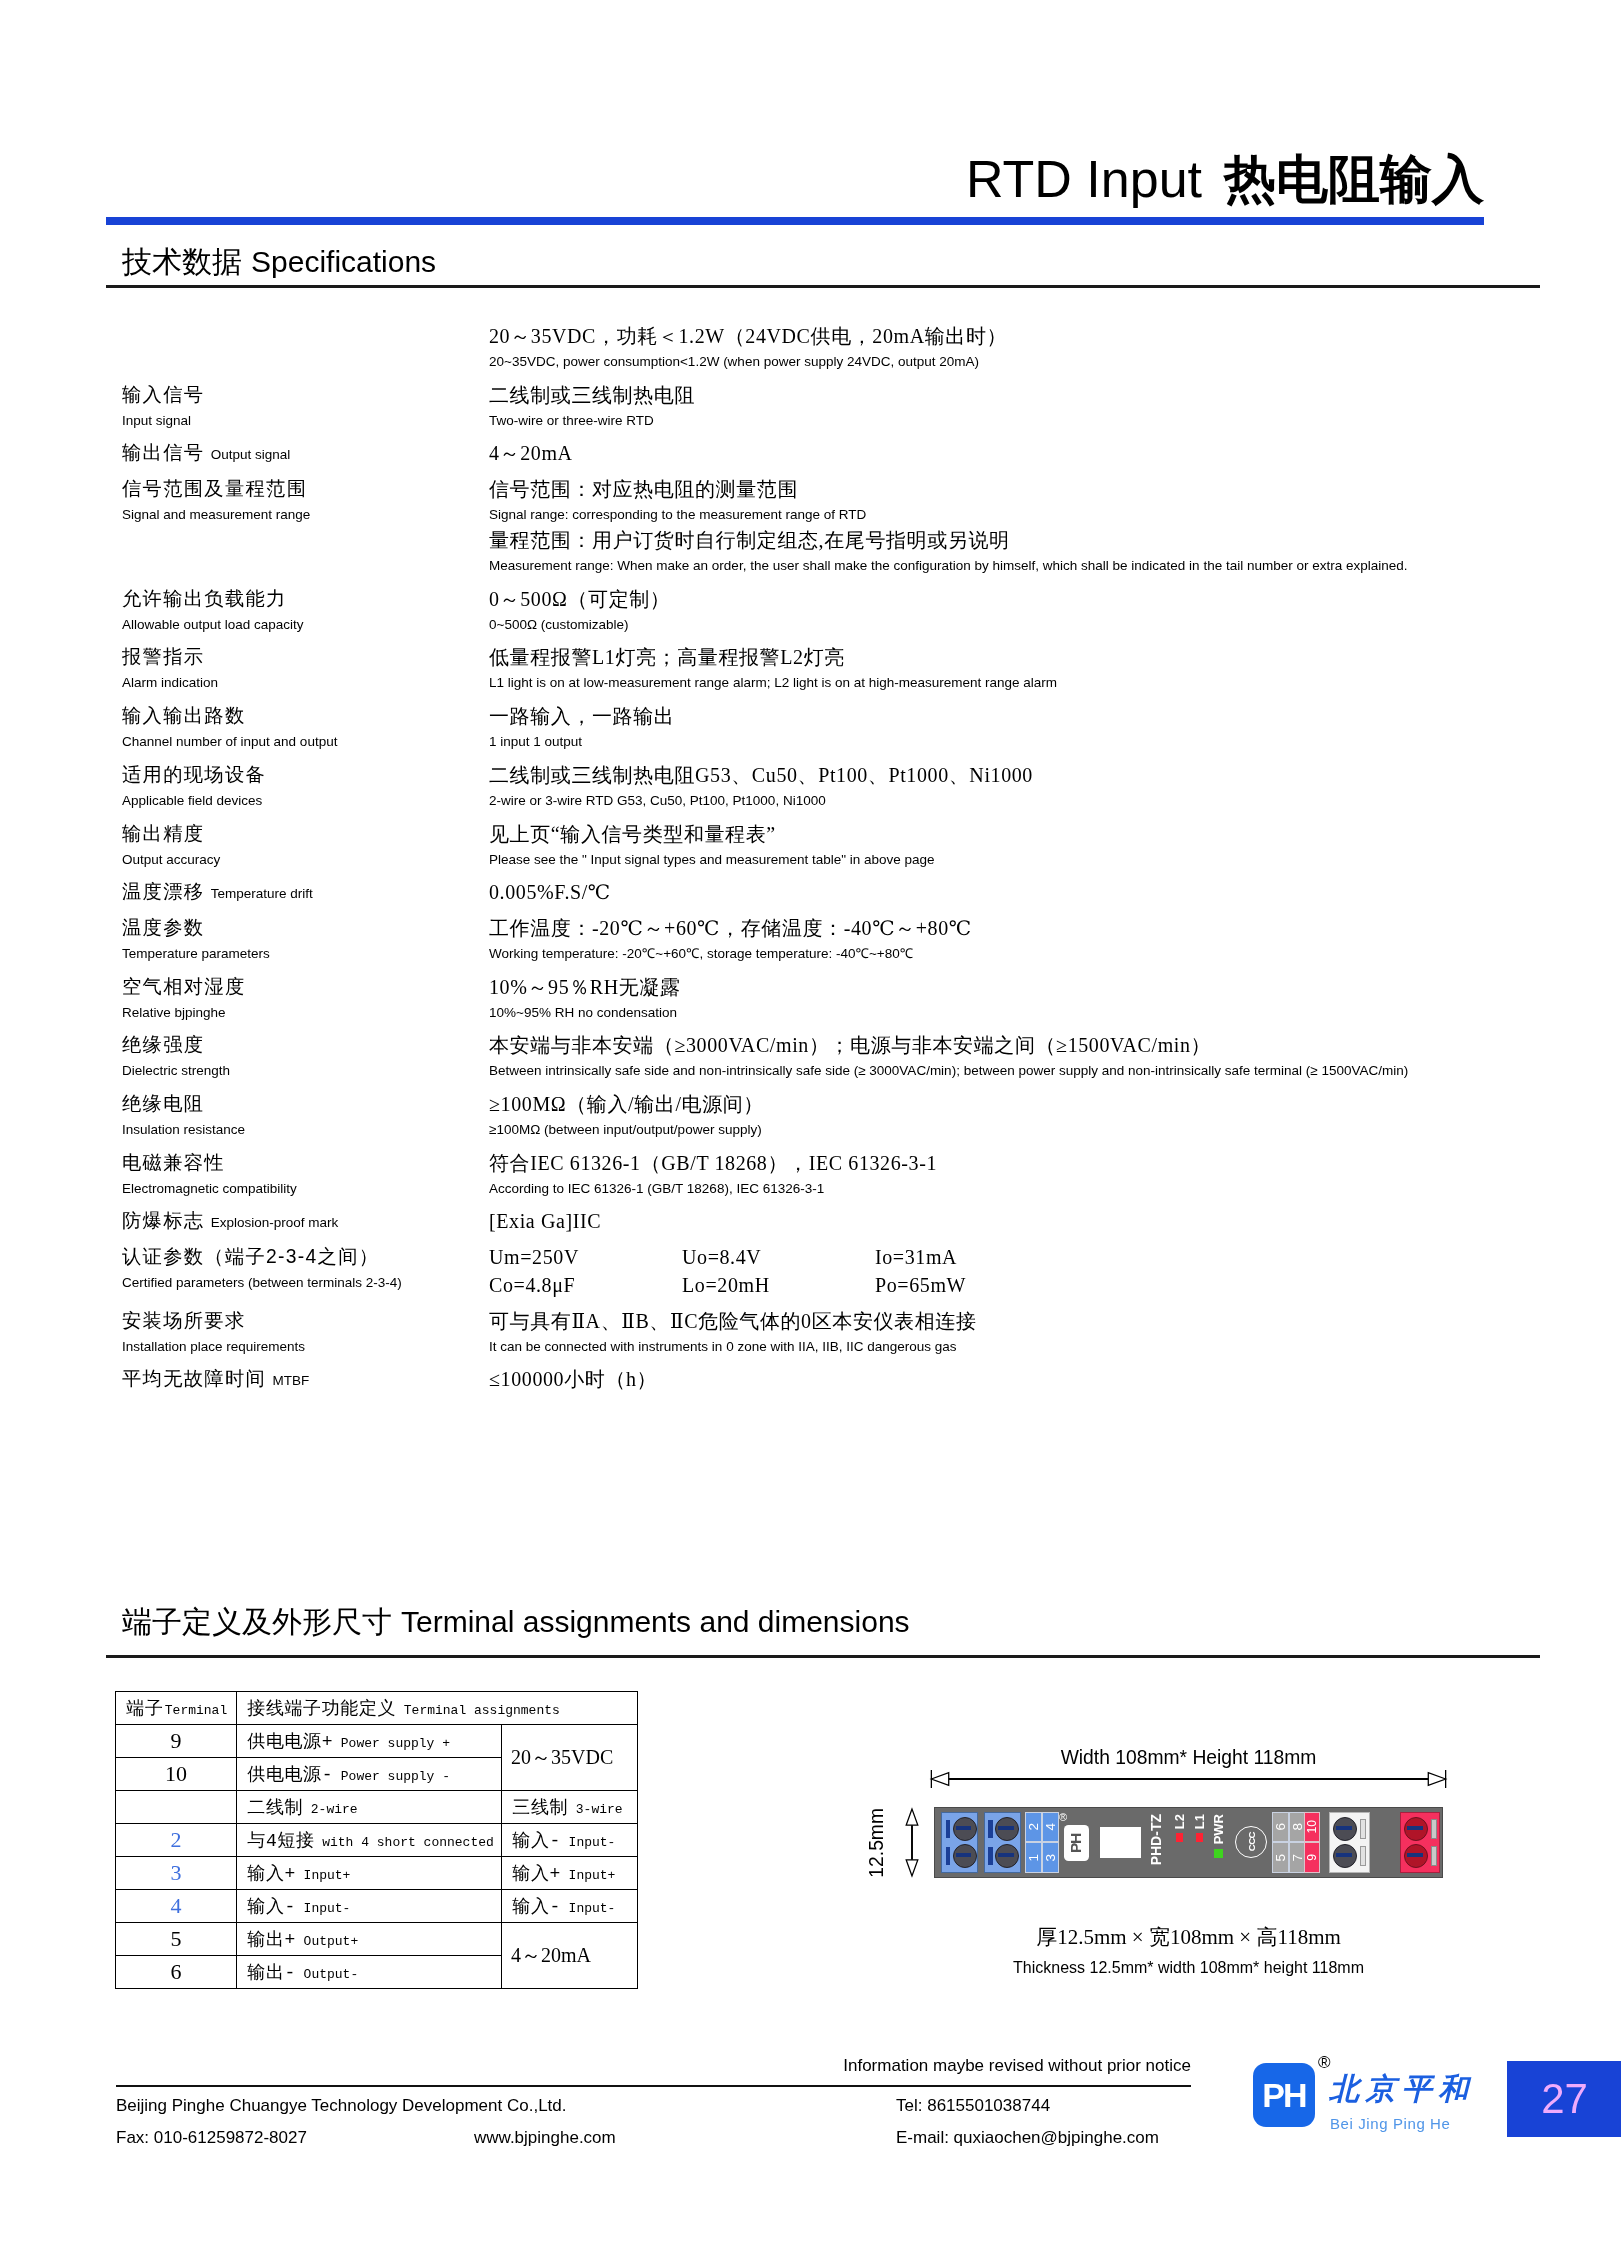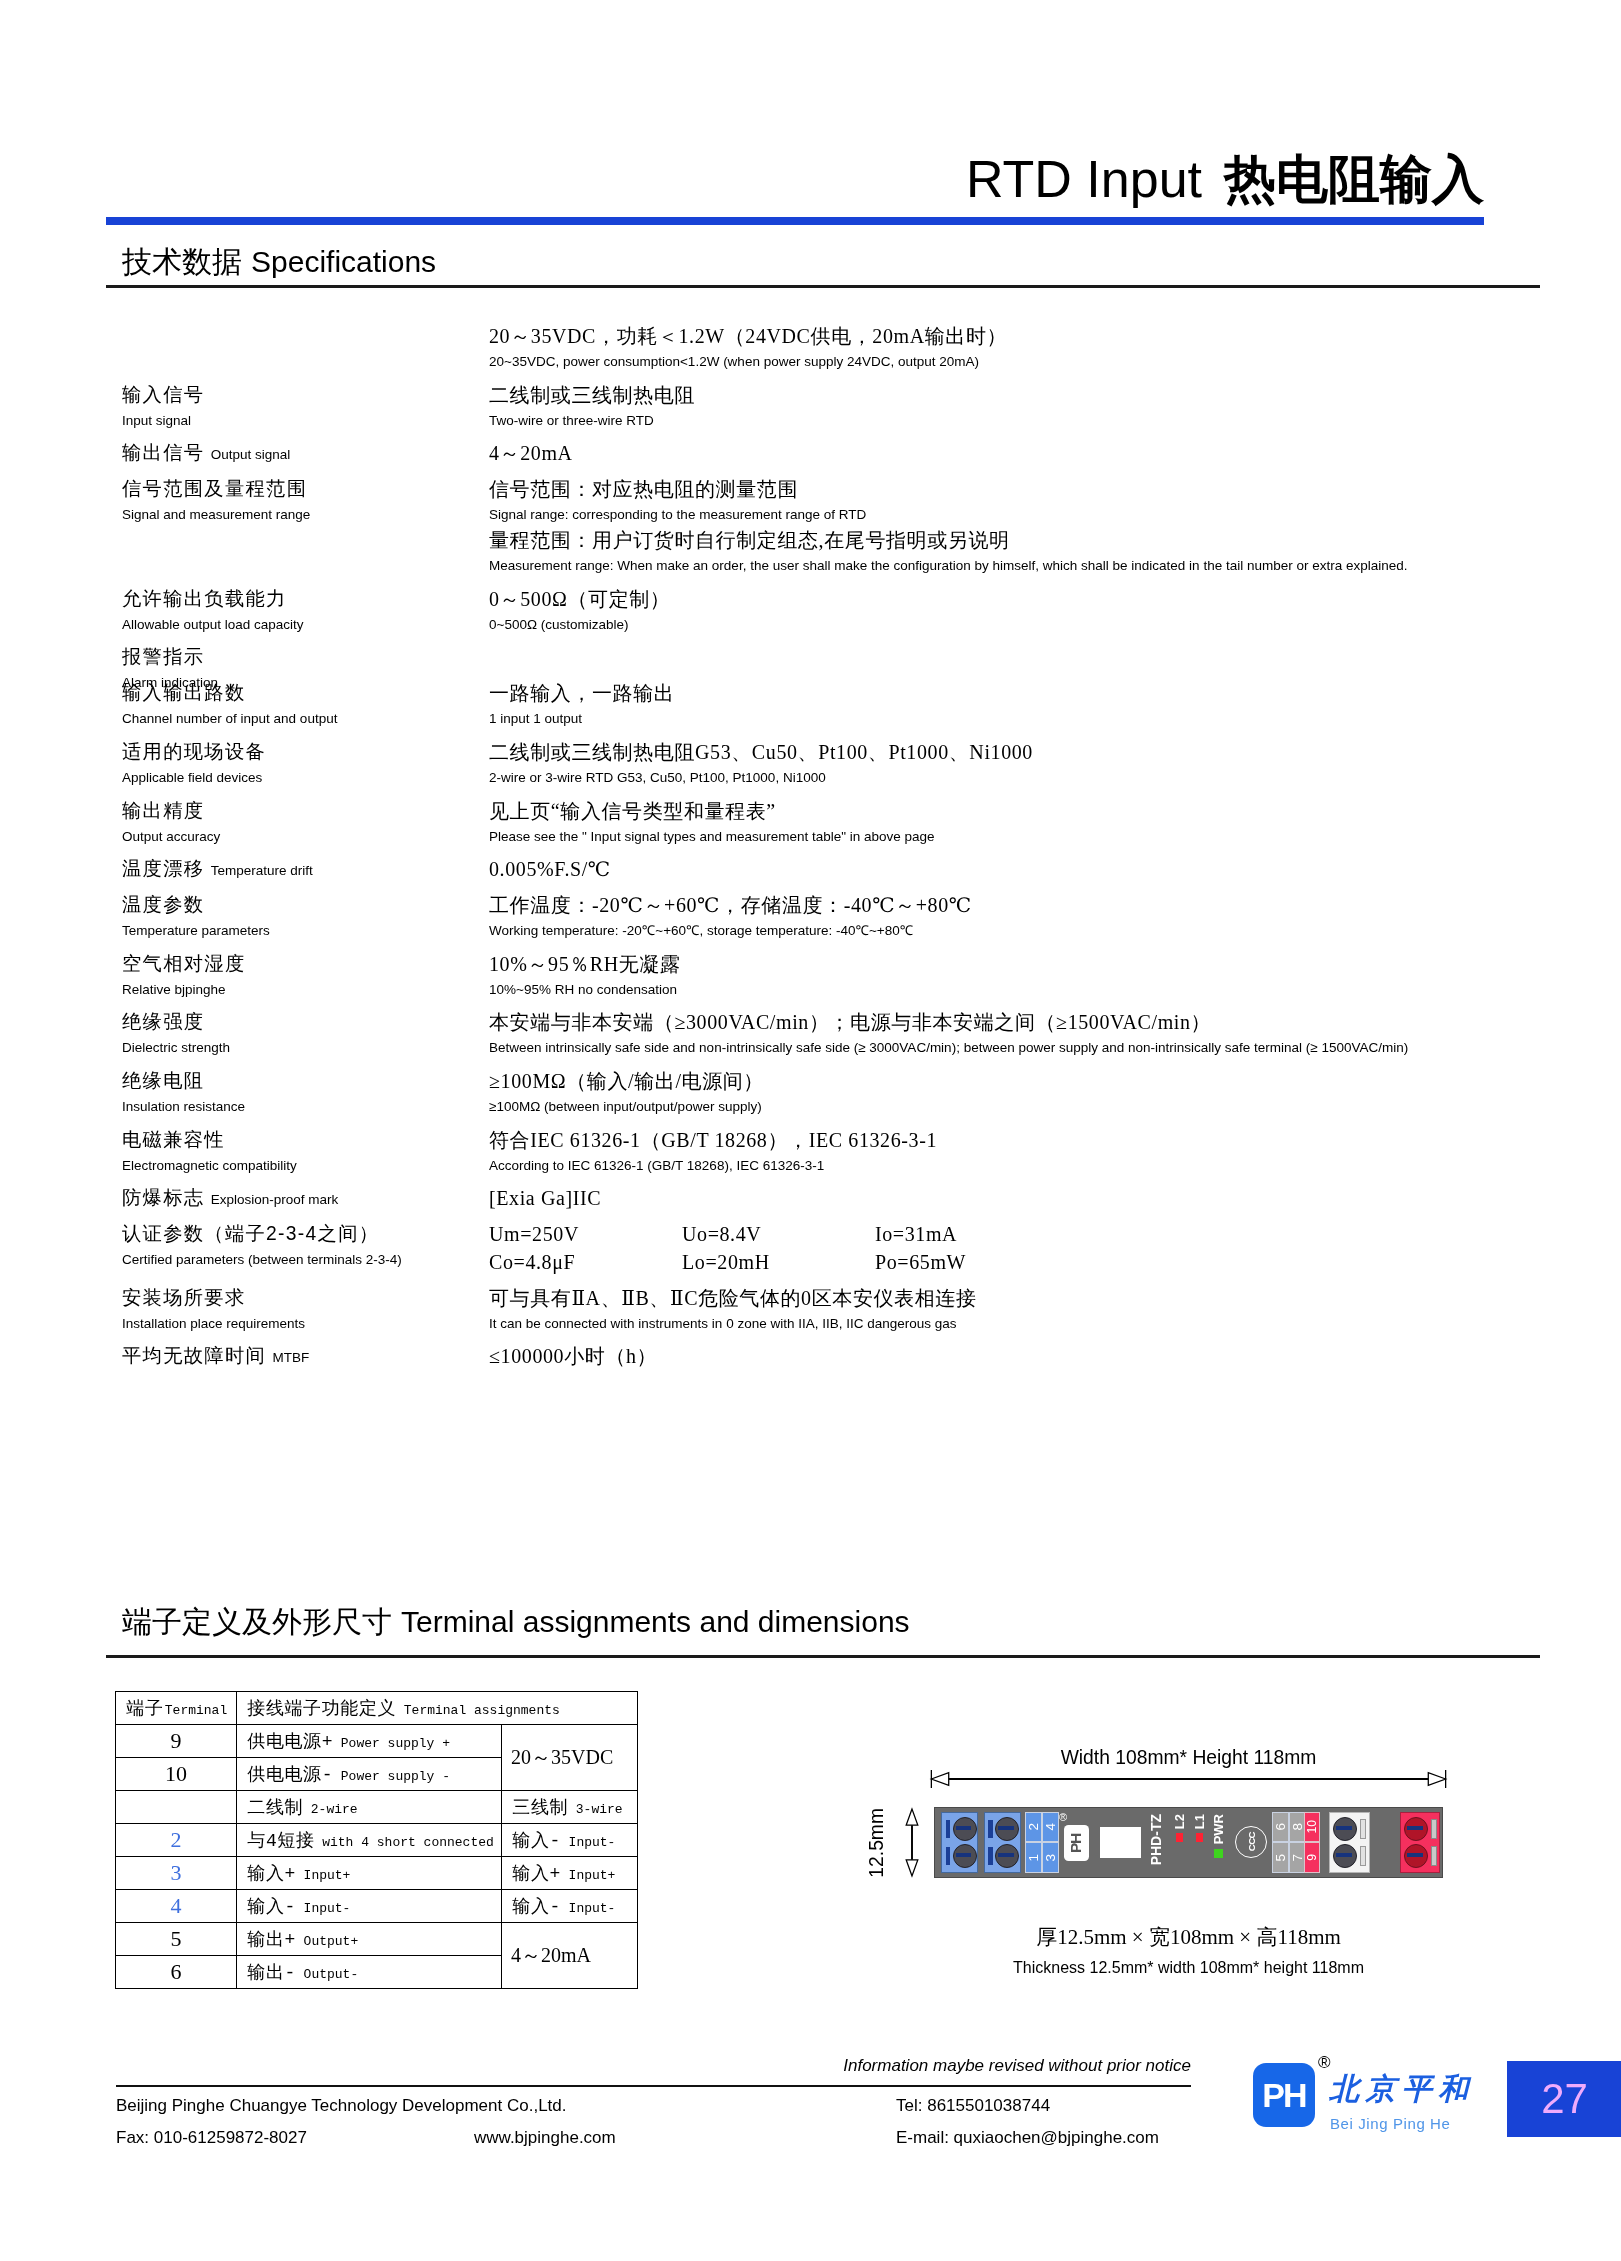--- a/index.html
+++ b/index.html
@@ -55,21 +55,21 @@
   .whiterect{position:absolute;background:#fff;}
   .phlogo{position:absolute;background:#fff;border-radius:4.5px;display:flex;align-items:center;justify-content:center;}
   .phlogo span{writing-mode:vertical-rl;transform:rotate(180deg);color:#555;font-weight:bold;font-size:15.5px;letter-spacing:-1.3px;}
   .cccmark{position:absolute;border:1.9px solid #fff;border-radius:50%;display:flex;align-items:center;justify-content:center;}
   .cccmark span{writing-mode:vertical-rl;transform:rotate(180deg);color:#fff;font-size:9.7px;font-weight:bold;letter-spacing:-0.6px;}
   .sizecn{left:77px;top:190px;width:509px;text-align:center;font-family:"Liberation Serif","DejaVu Serif",serif;font-size:21px;}
   .sizeen{left:77px;top:226px;width:509px;text-align:center;font-size:16px;}
   .thicklabel{left:9px;top:74px;height:71px;display:flex;align-items:center;}
   .thicklabel span{writing-mode:vertical-rl;transform:rotate(180deg);font-size:19.3px;color:#000;}
   
-  .notice{left:116px;top:2056px;width:1075px;text-align:right;font-size:17px;font-style:italic;}
+  .notice{left:116px;top:2056px;width:1075px;text-align:right;font-size:17px;}
   .fline{left:116px;top:2085px;width:1075px;height:1.9px;background:#111;}
   .ftext{font-size:17px;white-space:nowrap;}
   .logobox{left:1253px;top:2063px;width:62px;height:64px;border-radius:13px;display:flex;align-items:center;justify-content:center;}
   .logobox span{color:#fff;font-size:34px;font-weight:bold;letter-spacing:-1.9px;}
   .logoreg{left:1318px;top:2053px;font-size:17px;}
   .logocn{left:1329px;top:2069px;font-family:"Liberation Serif","DejaVu Serif",serif;font-style:italic;font-weight:bold;font-size:30px;letter-spacing:6.4px;white-space:nowrap;}
   .logoen{left:1330px;top:2115px;font-family:Liberation Sans, sans-serif;font-size:15px;letter-spacing:0.6px;white-space:nowrap;}
   .pagebox{left:1507px;top:2061px;width:115px;height:76px;display:flex;align-items:center;justify-content:center;}
   .pagebox span{color:#f0abfc;font-size:42px;}
 </style>
@@ -139,20 +139,24 @@
           <div class="vcn">0～500Ω（可定制）</div>
           <div class="ven">0~500Ω (customizable)</div>
         </div>
     </div>
 
     <div class="srow">
       <div class="slabel">
           <span class="lcn">报警指示</span>
           <span class="len">Alarm indication</span>
         </div>
+      <div class="sval">
+          <div class="vcn">低量程报警L1灯亮；高量程报警L2灯亮</div>
+          <div class="ven">L1 light is on at low-measurement range alarm; L2 light is on at high-measurement range alarm</div>
+        </div>
     </div>
 
     <div class="srow">
       <div class="slabel">
           <span class="lcn">输入输出路数</span>
           <span class="len">Channel number of input and output</span>
         </div>
       <div class="sval">
           <div class="vcn">一路输入，一路输出</div>
           <div class="ven">1 input 1 output</div>

